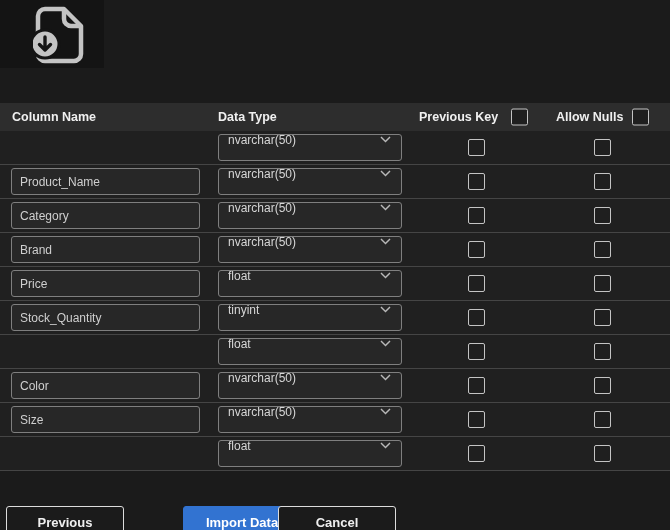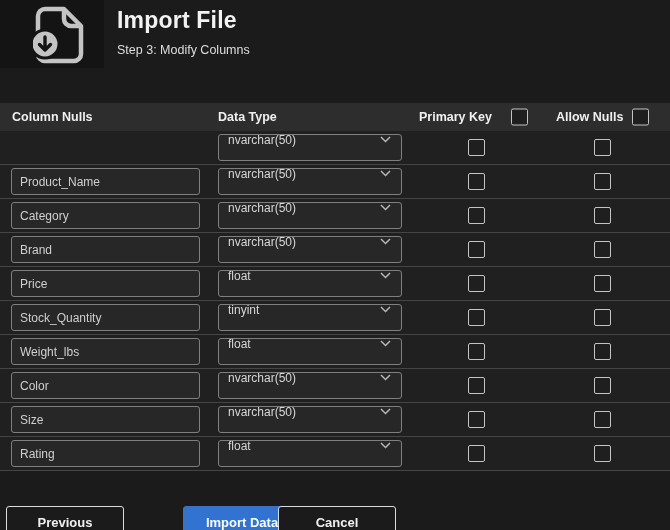--- a/index.html
+++ b/index.html
@@ -100,31 +100,27 @@
   <div class="icon-tile">
     <svg width="52" height="58" viewBox="0 0 52 58">
 
       <path d="M31 3 H12 a7 7 0 0 0 -7 7 V48 a7 7 0 0 0 7 7 H41 a7 7 0 0 0 7 -7 V20 L31 3 Z" fill="none" stroke="#c4c4c4" stroke-width="4.5" stroke-linejoin="round"></path>
       <path d="M31 3 V13 a7 7 0 0 0 7 7 H48" fill="none" stroke="#c4c4c4" stroke-width="4.5" stroke-linejoin="round"></path>
 
       <circle cx="12" cy="38" r="14" fill="#c4c4c4" stroke="#141414" stroke-width="3"></circle>
       <path d="M12 31 v13 M6.5 38.5 L12 44 L17.5 38.5" fill="none" stroke="#141414" stroke-width="3.4" stroke-linecap="round" stroke-linejoin="round"></path>
     </svg>
   </div>
-  <div class="title-block">
-    <div class="page-title">Import File</div>
-    <div class="page-subtitle">Step 3: Modify Columns</div>
-  </div>
 </div>
 
 <div class="grid">
   <div class="grid-header">
-    <span class="hlabel h-colname">Column Nulls</span>
+    <span class="hlabel h-colname">Column Name</span>
     <span class="hlabel h-datatype">Data Type</span>
-    <span class="hlabel h-pk">Primary Key</span>
+    <span class="hlabel h-pk">Previous Key</span>
     <input type="checkbox" class="cb h-pk-cb" style="">
     <span class="hlabel h-nulls">Allow Nulls</span>
     <input type="checkbox" class="cb h-nulls-cb" style="">
   </div>
   <div id="rows-container">
   <div class="grid-row">
     <div class="dtype-select">
       <span class="dtype-text">nvarchar(50)</span>
       <span style="display:flex;">
         <svg width="11" height="7" viewBox="0 0 11 7">
@@ -200,21 +196,20 @@
         <svg width="11" height="7" viewBox="0 0 11 7">
           <polyline points="1,1 5.5,5.6 10,1" fill="none" stroke="#b8b8b8" stroke-width="1.4"></polyline>
         </svg>
       </span>
     </div>
     <input type="checkbox" class="cb row-cb-pk" style="">
     <input type="checkbox" class="cb row-cb-nulls" style="">
   </div>
 
   <div class="grid-row">
-    <input type="text" class="name-input" value="Weight_lbs" style="">
     <div class="dtype-select">
       <span class="dtype-text">float</span>
       <span style="display:flex;">
         <svg width="11" height="7" viewBox="0 0 11 7">
           <polyline points="1,1 5.5,5.6 10,1" fill="none" stroke="#b8b8b8" stroke-width="1.4"></polyline>
         </svg>
       </span>
     </div>
     <input type="checkbox" class="cb row-cb-pk" style="">
     <input type="checkbox" class="cb row-cb-nulls" style="">
@@ -242,21 +237,20 @@
         <svg width="11" height="7" viewBox="0 0 11 7">
           <polyline points="1,1 5.5,5.6 10,1" fill="none" stroke="#b8b8b8" stroke-width="1.4"></polyline>
         </svg>
       </span>
     </div>
     <input type="checkbox" class="cb row-cb-pk" style="">
     <input type="checkbox" class="cb row-cb-nulls" style="">
   </div>
 
   <div class="grid-row">
-    <input type="text" class="name-input" value="Rating" style="">
     <div class="dtype-select">
       <span class="dtype-text">float</span>
       <span style="display:flex;">
         <svg width="11" height="7" viewBox="0 0 11 7">
           <polyline points="1,1 5.5,5.6 10,1" fill="none" stroke="#b8b8b8" stroke-width="1.4"></polyline>
         </svg>
       </span>
     </div>
     <input type="checkbox" class="cb row-cb-pk" style="">
     <input type="checkbox" class="cb row-cb-nulls" style="">

